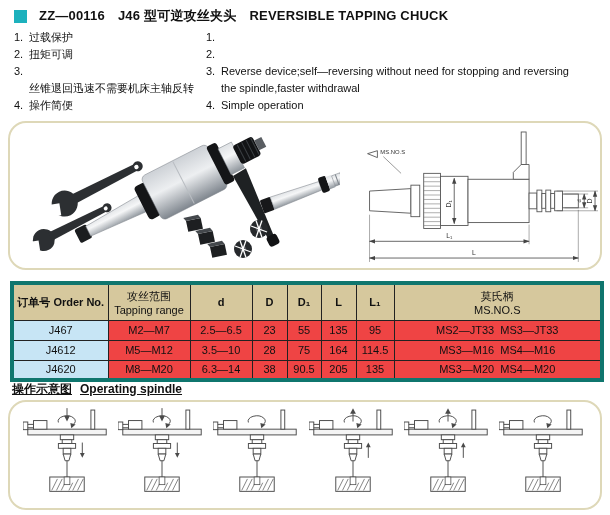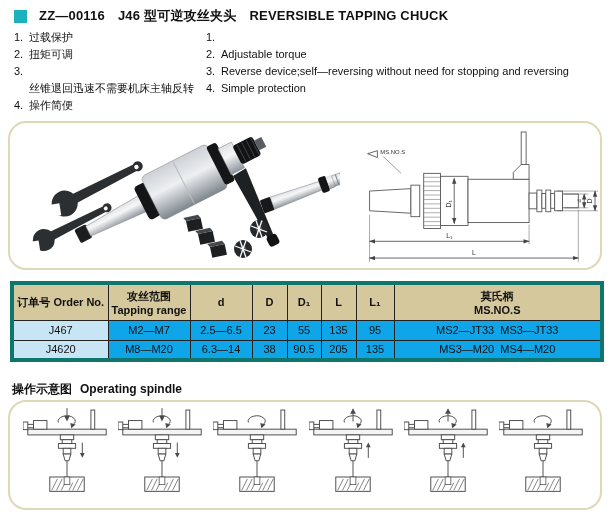--- a/index.html
+++ b/index.html
@@ -35,28 +35,28 @@
   .photobox{left:8px;top:121px;width:594px;height:149px;display:flex;align-items:center;}
   .opbox{left:8px;top:400px;width:594px;height:110px;display:flex;align-items:center;justify-content:space-evenly;padding:0 6px;}
   
   table.spec{
     position:absolute;left:10px;top:281px;width:590px;
     border-collapse:collapse;border:4px solid #0f766e;
     font-size:11px;text-align:center;table-layout:fixed;
   }
   table.spec th,table.spec td{border:1px solid #222;padding:1px 2px;}
   table.spec th{background:var(--th-bg);font-weight:bold;height:37px;}
-  table.spec th .l2{display:block;font-weight:bold;}
+  table.spec th .l2{display:block;font-weight:normal;}
   table.spec th .l2:empty{display:none;}
-  table.spec td{height:20px;background:#0ea5e9;}
+  table.spec td{height:20px;background:#ef4444;}
   table.spec td.order{background:var(--order-bg);}
   table.spec td.ms{white-space:pre;}
   
   .opheading{position:absolute;left:12px;top:381px;font-size:12px;font-weight:bold;white-space:nowrap;}
-  .opheading span{margin-right:8px;}
+  .opheading span{margin-right:8px;text-decoration:underline;}
   
   .opfig .arrow-down,.opfig .arrow-up{display:none;}
   .opfig.feed-down .arrow-down{display:inline;}
   .opfig.feed-up .arrow-up{display:inline;}
   svg{display:block;}
 </style>
 </head>
 <body>
 
 <div class="hdr">
@@ -87,32 +87,32 @@
         <span class="fnum">4.</span>
         <span>操作简便</span>
       </div>
   </div>
   <div class="fcol en">
     <div class="fline">
         <span class="fnum">1.</span>
       </div>
     <div class="fline">
         <span class="fnum">2.</span>
-        <span>Adjustable torque</span>
       </div>
     <div class="fline">
         <span class="fnum">3.</span>
         <span>Reverse device;self—reversing without need for stopping and reversing</span>
       </div>
     <div class="fline">
         <span class="fnum"></span>
+        <span>the spindle,faster withdrawal</span>
       </div>
     <div class="fline">
         <span class="fnum">4.</span>
-        <span>Simple protection</span>
+        <span>Simple operation</span>
       </div>
   </div>
 </div>
 
 <div class="roundbox photobox">
 
   <svg viewBox="0 0 330 146" width="330" height="146">
     <defs>
       <linearGradient id="gsteel" x1="0" y1="0" x2="0" y2="1">
         <stop offset="0" stop-color="#dfe2e5"></stop>
@@ -303,20 +303,30 @@
       <td class="order">J467</td>
       <td>M2—M7</td>
       <td>2.5—6.5</td>
       <td>23</td>
       <td>55</td>
       <td>135</td>
       <td>95</td>
       <td class="ms">MS2—JT33  MS3—JT33</td>
     </tr>
     <tr>
+      <td class="order">J4612</td>
+      <td>M5—M12</td>
+      <td>3.5—10</td>
+      <td>28</td>
+      <td>75</td>
+      <td>164</td>
+      <td>114.5</td>
+      <td class="ms">MS3—M16  MS4—M16</td>
+    </tr>
+    <tr>
       <td class="order">J4620</td>
       <td>M8—M20</td>
       <td>6.3—14</td>
       <td>38</td>
       <td>90.5</td>
       <td>205</td>
       <td>135</td>
       <td class="ms">MS3—M20  MS4—M20</td>
     </tr>
   </tbody>

